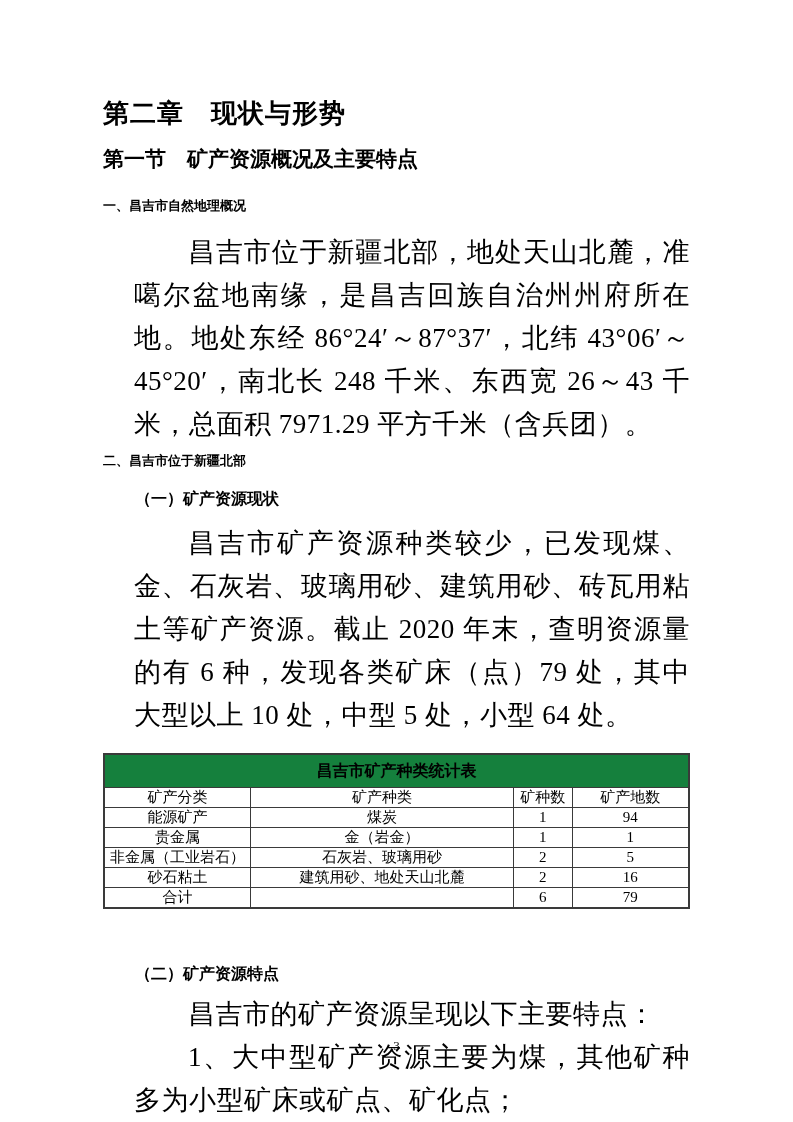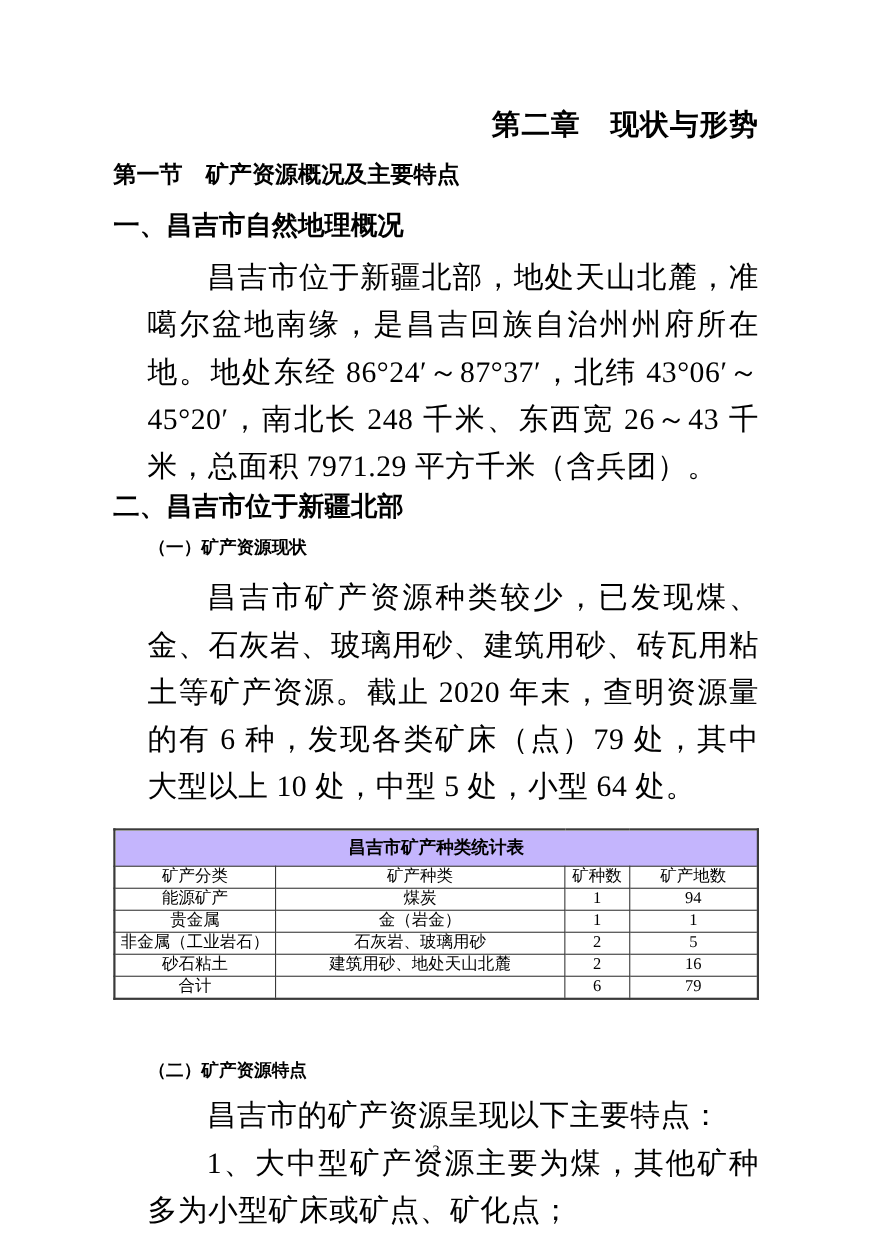--- a/index.html
+++ b/index.html
@@ -13,35 +13,35 @@
     color: #000000;
     padding: 97px 103px 0 103px;
     overflow: hidden;
     font-family: "Liberation Serif", "DejaVu Serif", serif;
   }
   .chapter-title {
     font-family: "Liberation Sans", "DejaVu Sans", sans-serif;
     font-size: 26px;
     font-weight: bold;
     line-height: 32px;
-    text-align: right;
+    text-align: left;
     margin-bottom: 16px;
     letter-spacing: 1px;
   }
   .section-title {
     font-family: "Liberation Sans", "DejaVu Sans", sans-serif;
     font-size: 21px;
     font-weight: bold;
     line-height: 28px;
     text-align: left;
     margin-bottom: 20px;
   }
   .h-level1 {
     font-family: "Liberation Sans", "DejaVu Sans", sans-serif;
-    font-size: 24px;
+    font-size: 13px;
     font-weight: bold;
     line-height: 26px;
     margin-bottom: 12px;
     text-align: left;
   }
   .h-level2 {
     font-family: "Liberation Serif", "DejaVu Serif", serif;
     font-size: 16px;
     font-weight: bold;
     line-height: 26px;
@@ -117,21 +117,21 @@
 
   <table class="mineral-table">
     <colgroup>
       <col class="col-class">
       <col class="col-kind">
       <col class="col-num">
       <col class="col-sites">
     </colgroup>
     <thead>
       <tr>
-        <th class="tbl-title-cell" colspan="4" style="background:#c4b5fd">昌吉市矿产种类统计表</th>
+        <th class="tbl-title-cell" colspan="4" style="background:#15803d">昌吉市矿产种类统计表</th>
       </tr>
       <tr>
         <th>矿产分类</th>
         <th>矿产种类</th>
         <th>矿种数</th>
         <th>矿产地数</th>
       </tr>
     </thead>
     <tbody>
       <tr>

